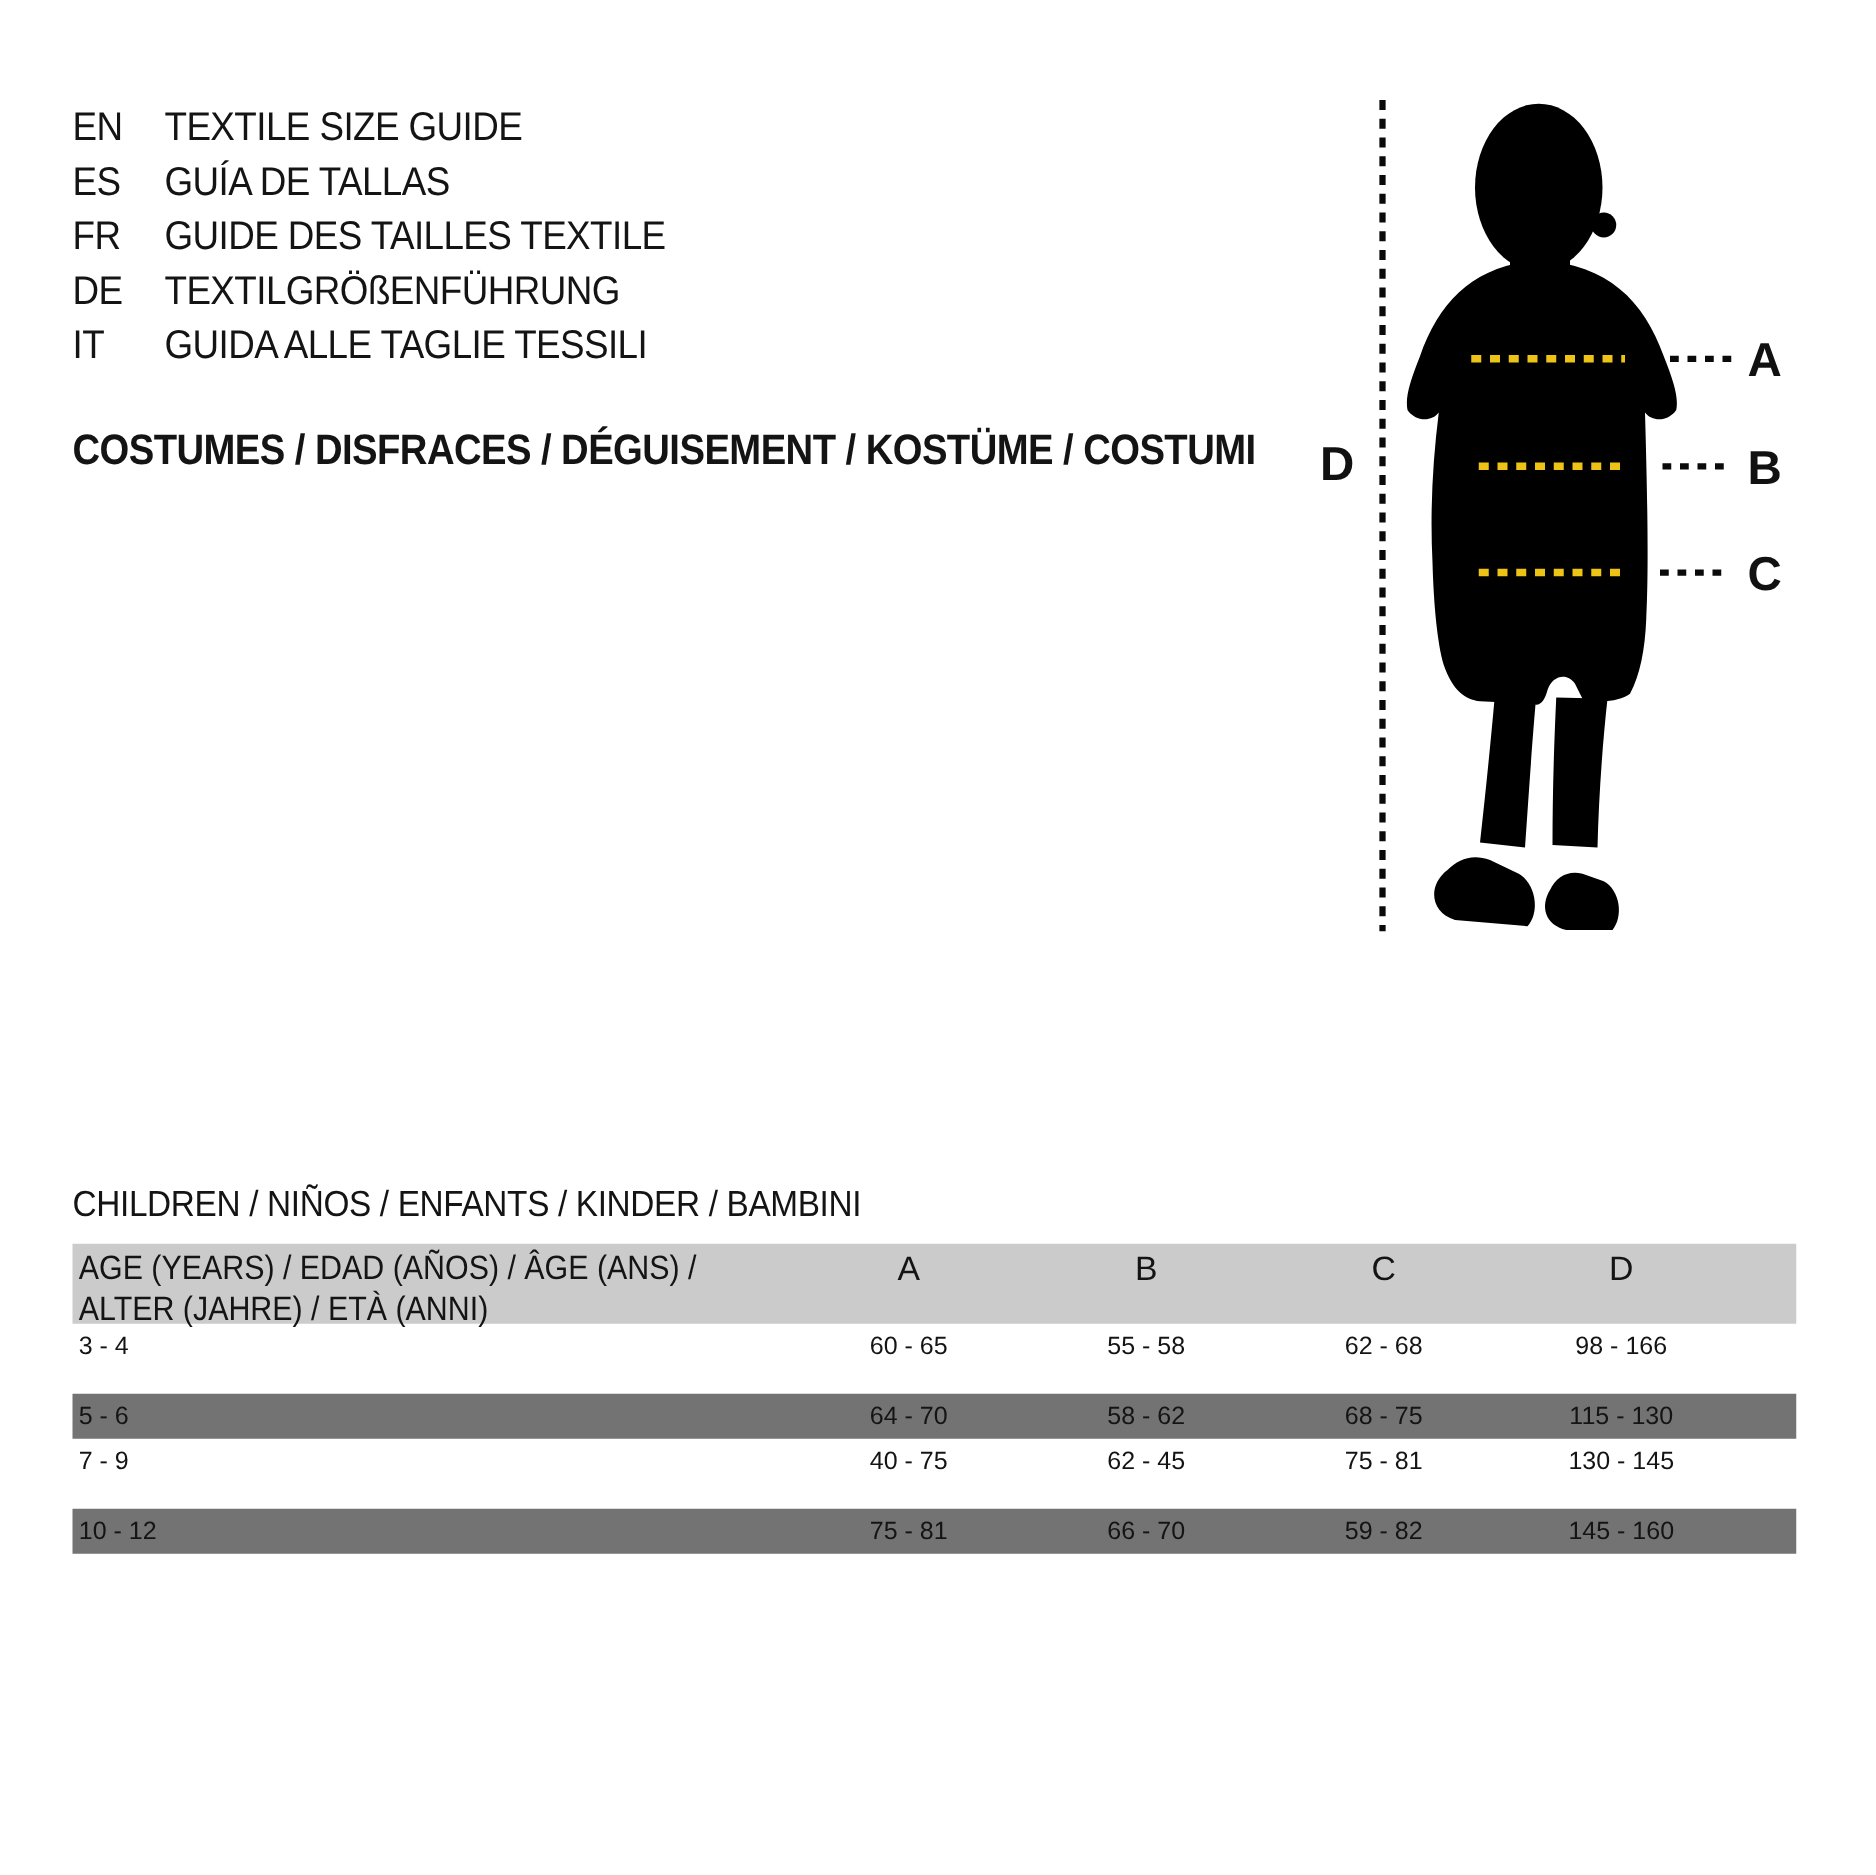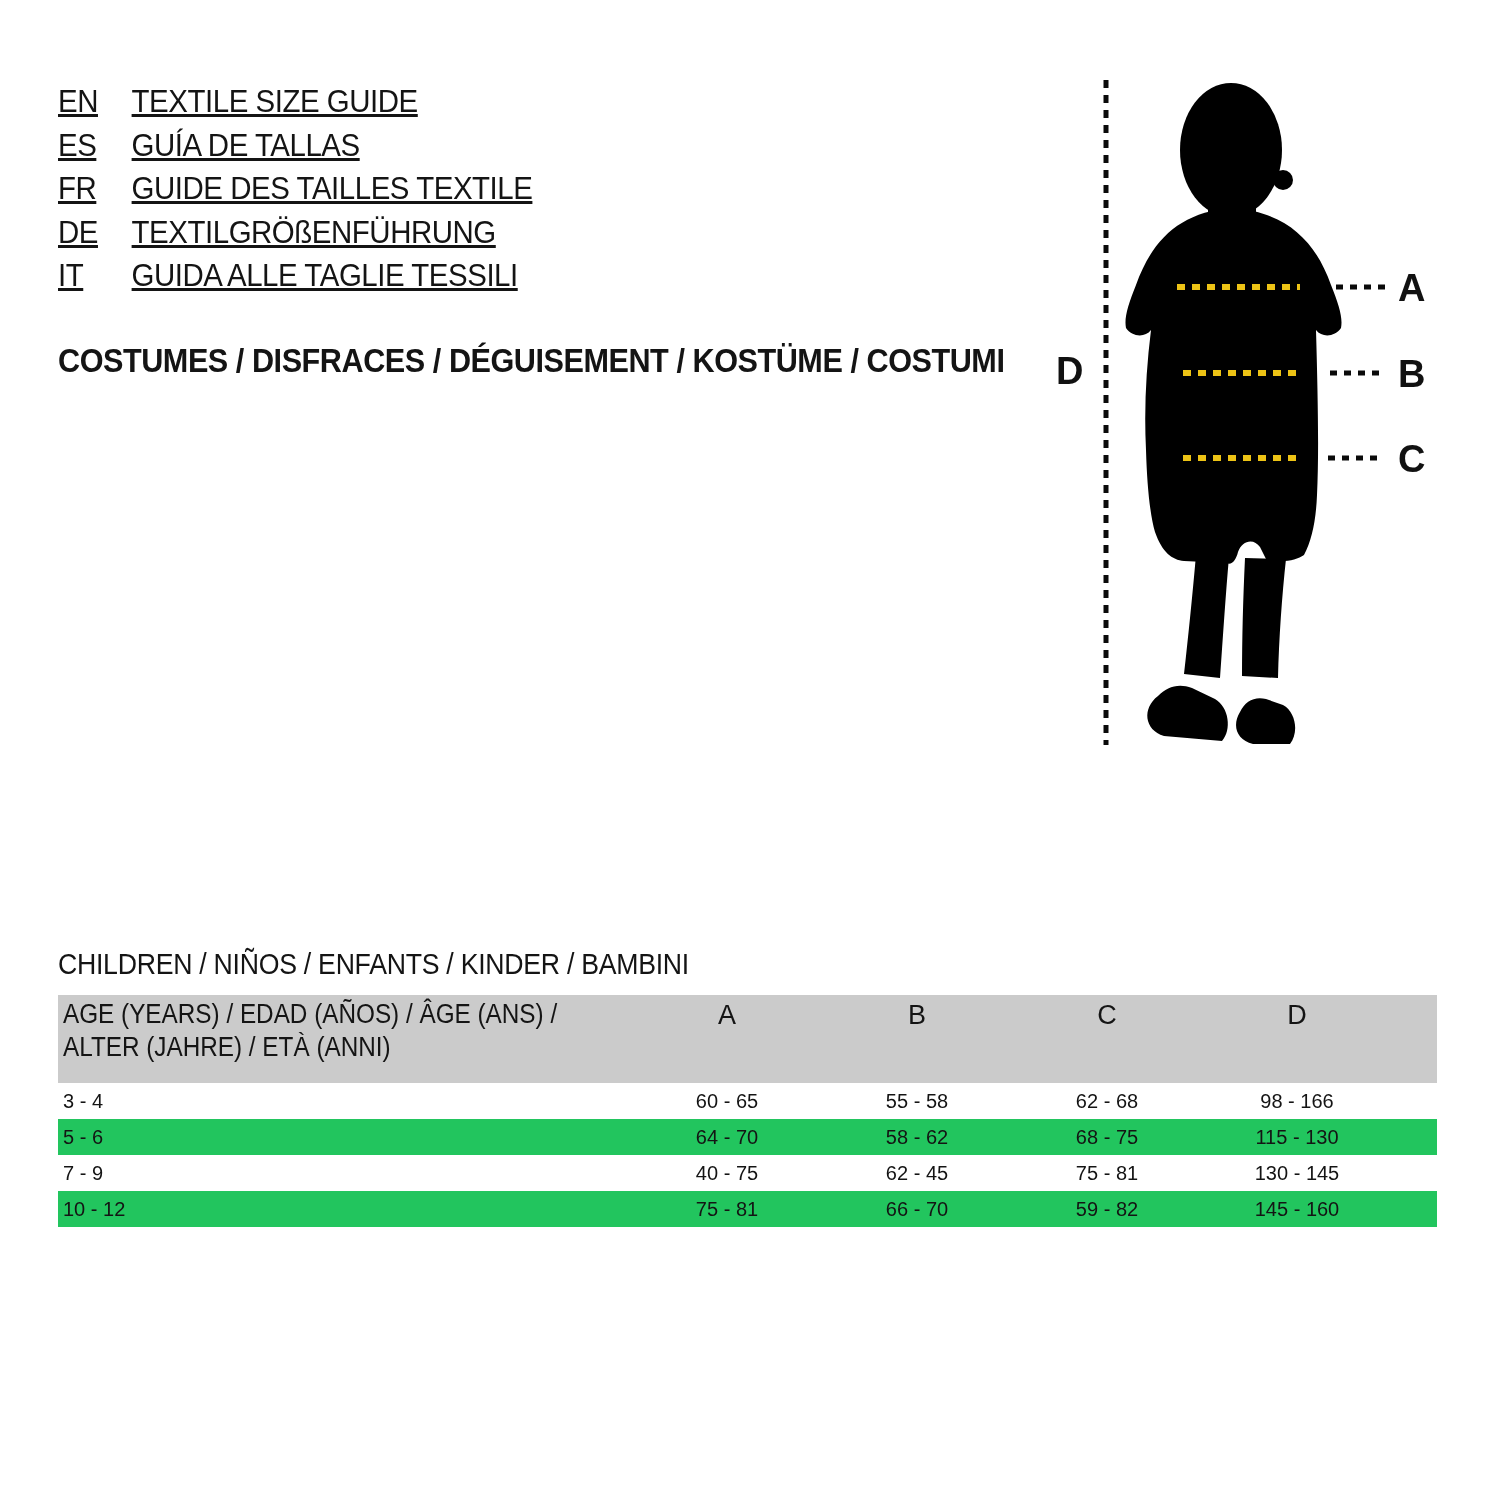--- a/index.html
+++ b/index.html
@@ -6,21 +6,21 @@
   html,body { background:#ffffff; }
   .page {
     position:relative;
     width:1501px; height:1500px;
     background:#ffffff;
     font-family:"Liberation Sans", sans-serif;
     color:#141414;
     overflow:hidden;
   }
   
-  .lang-list { position:absolute; left:58px; top:80px;text-decoration:underline; }
+  .lang-list { position:absolute; left:58px; top:80px; }
   .lang-row {
     display:flex; height:43.5px; align-items:center;
     font-size:32px; letter-spacing:-0.5px;
     transform:scaleX(0.92); transform-origin:left center;
     white-space:nowrap;
   }
   .lang-code { width:80px; flex:0 0 80px; }
   
   .costumes {
     position:absolute; left:58px; top:341px;
@@ -34,32 +34,32 @@
   
   .section-title {
     position:absolute; left:58px; top:948px;
     font-size:29px; letter-spacing:-0.3px;
     transform:scaleX(0.92); transform-origin:left top;
     white-space:nowrap;
   }
   .size-table { position:absolute; left:58px; top:995px; width:1379px; }
   .t-head {
     display:grid; grid-template-columns:574px 190px 190px 190px 190px;
-    padding-right:45px; width:1379px; height:88px;
+    padding-right:45px; width:1379px; height:64px;
     background:#cbcbcb;
   }
   .t-age-label { padding:3px 0 0 5px; font-size:27px; line-height:33px; }
   .t-age-label .scale { display:inline-block; transform:scaleX(0.90); transform-origin:left top; white-space:nowrap; }
   .t-col-letter { text-align:center; padding-top:5px; font-size:27px; }
   .t-row {
     display:grid; grid-template-columns:574px 190px 190px 190px 190px;
     padding-right:45px; width:1379px; height:36px;
     align-items:center; font-size:20px;
   }
-  .t-row.alt { background:#22c55e; }
+  .t-row.alt { background:#737373;margin-top:20px; }
   .t-age { padding-left:5px; }
   .t-val { text-align:center; }
   
   .legend { position:absolute; left:58px; top:1252px; }
   .legend-line {
     height:44px; line-height:44px; font-size:29px; letter-spacing:-0.3px;
     transform:scaleX(0.92); transform-origin:left center;
     white-space:nowrap;
   }
 </style>

